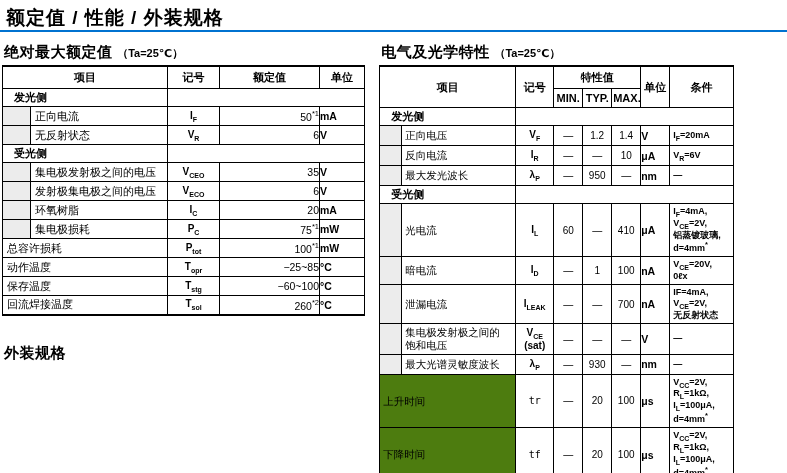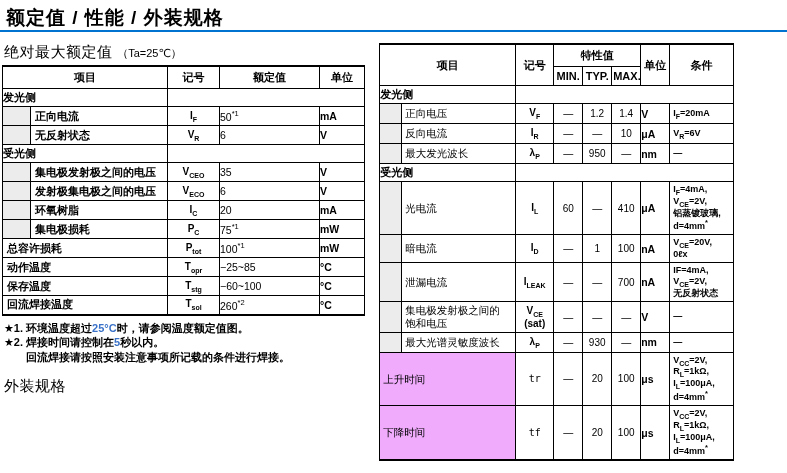--- a/index.html
+++ b/index.html
@@ -7,53 +7,53 @@
   body { font-family: "Liberation Sans", "DejaVu Sans", sans-serif; color: #000; }
   .page { position: relative; width: 734px; height: 473px; }
 
   .main-title { font-size: 19px; font-weight: bold; padding: 5px 0 0 6px; letter-spacing: 1px; }
   .rule { position: absolute; left: 0; top: 30px; width: 787px; height: 2px; background: #0072d0; }
 
   .cols { display: flex; margin-top: 12px; padding-left: 2px; }
   .col-left { width: 389px; }
   .col-right { width: 380px; margin-left: 14px; }
 
-  .sec-head { font-size: 15px; font-weight: normal; margin: 0 0 3px 2px; letter-spacing: 0.5px; }
+  .sec-head { font-size: 15px; font-weight: bold; margin: 0 0 3px 2px; letter-spacing: 0.5px; }
   .sec-head .ta { font-size: 11px; letter-spacing: 0; }
 
   table.tbl { border-collapse: collapse; table-layout: fixed; width: 100%;
               border-top: 2px solid #000; border-bottom: 2px solid #000; }
   .tbl th, .tbl td { border: 1px solid #000; overflow: hidden; vertical-align: middle; }
   .tbl th { font-size: 11px; font-weight: bold; text-align: center; padding: 3px 1px; }
 
   
-  .g-label { font-weight: bold; font-size: 11px; padding: 1px 0; height: 14px; }
-  .lbl  { font-weight: bold; font-size: 11px; padding: 2px 4px; line-height: 1.15; }
+  .g-label { font-weight: bold; font-size: 11px; padding: 1px 11px; height: 14px; }
+  .lbl  { font-weight: normal; font-size: 11px; padding: 2px 4px; line-height: 1.15; }
   .ind  { background: #ececec; }
   .sym  { text-align: center; font-weight: bold; font-size: 10px; }
-  .val  { text-align: left; font-size: 10.5px; }
+  .val  { text-align: right; font-size: 10.5px; }
   .unit { font-weight: bold; font-size: 10.5px; }
   .r1 td { height: 19px; }
 
   
   .lbl2 { font-weight: normal; font-size: 10.5px; padding: 2px 3px; line-height: 1.2; }
   .num  { text-align: center; font-size: 10px; }
   .sym2 { text-align: center; font-weight: bold; font-size: 10px; line-height: 1.1; }
   .mono { font-family: "DejaVu Sans Mono", monospace; font-weight: normal; }
   .cnd  { font-weight: bold; font-size: 9px; padding: 2px 3px; line-height: 1.25; text-align: left; }
   .r2 td { height: 20px; }
-  .gray { background: #f0abfc; }
+  .gray { background: #4d7c0f; }
 
   sub { font-size: 7px; line-height: 1; }
   sup { font-size: 7.5px; line-height: 1; vertical-align: super; }
 
   .notes { margin: 5px 0 0 2px; font-size: 11px; font-weight: bold; line-height: 1.35; }
   .blue { color: #3a72c8; }
 
-  .sec2 { margin-top: 12px; }
+  .sec2 { margin-top: 28px; }
 
   
   .pk-cell { text-align: center; font-size: 11px; padding: 3px 2px; }
   .pk-mat { white-space: pre-line; line-height: 1.3; }
   .pkg-head th { height: 21px; }
 </style>
 </head>
 <body>
 
 <div class="page">
@@ -157,32 +157,31 @@
             </tr>
             <tr class="r1">
               <td class="lbl" colspan="2">回流焊接温度</td>
               <td class="sym">T<sub>sol</sub></td>
               <td class="val">260<sup>*2</sup></td>
               <td class="unit">°C</td>
             </tr>
           </tbody>
       </table>
 
-      <div class="notes" id="abs-notes">
-          <div><span>★1. 环境温度超过</span><span class="blue">25°C</span><span>时，请参阅温度额定值图。</span></div>
-          <div><span>★2. 焊接时间请控制在</span><span class="blue">5</span><span>秒以内。</span></div>
-          <div><span>　　回流焊接请按照安装注意事项所记载的条件进行焊接。</span></div>
-        </div>
 
       <div class="sec-head sec2">外装规格</div>
 
     </div>
 
     <div class="col-right">
 
+      <div class="sec-head">
+        <span>电气及光学特性</span>
+        <span class="ta">（Ta=25℃）</span>
+      </div>
 
       <table class="tbl">
         <colgroup>
           <col style="width:22px">
             <col style="width:114px">
             <col style="width:38px">
             <col style="width:29px">
             <col style="width:29px">
             <col style="width:29px">
             <col style="width:29px">

